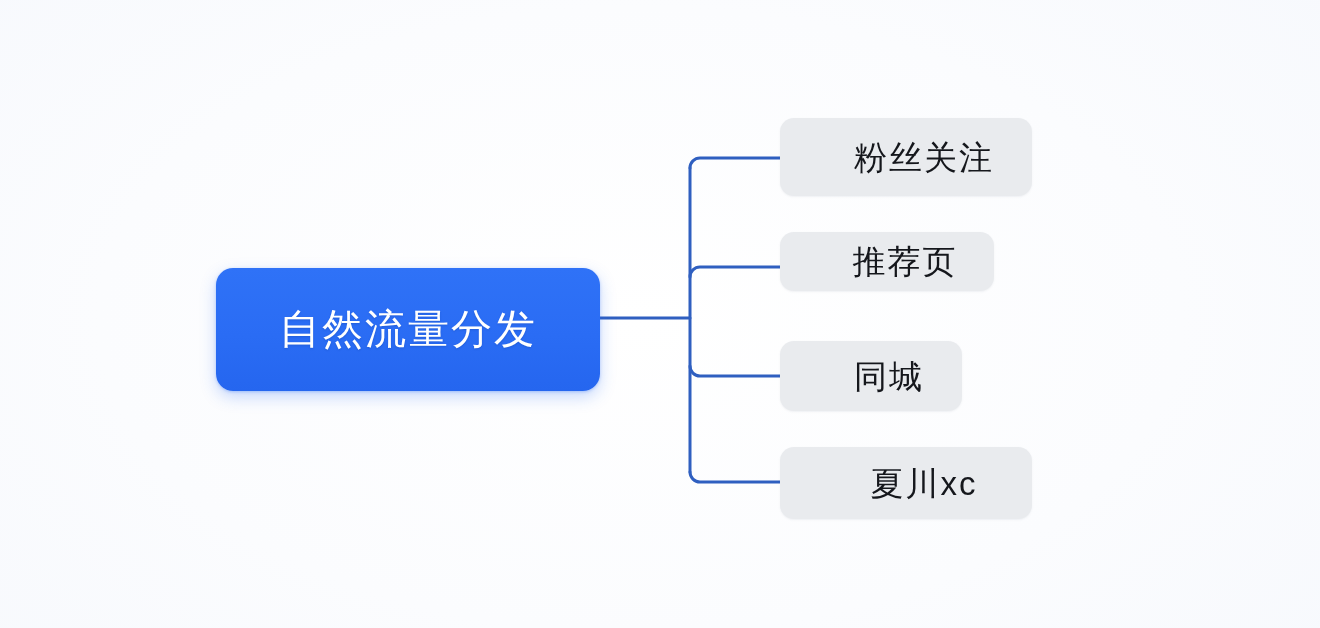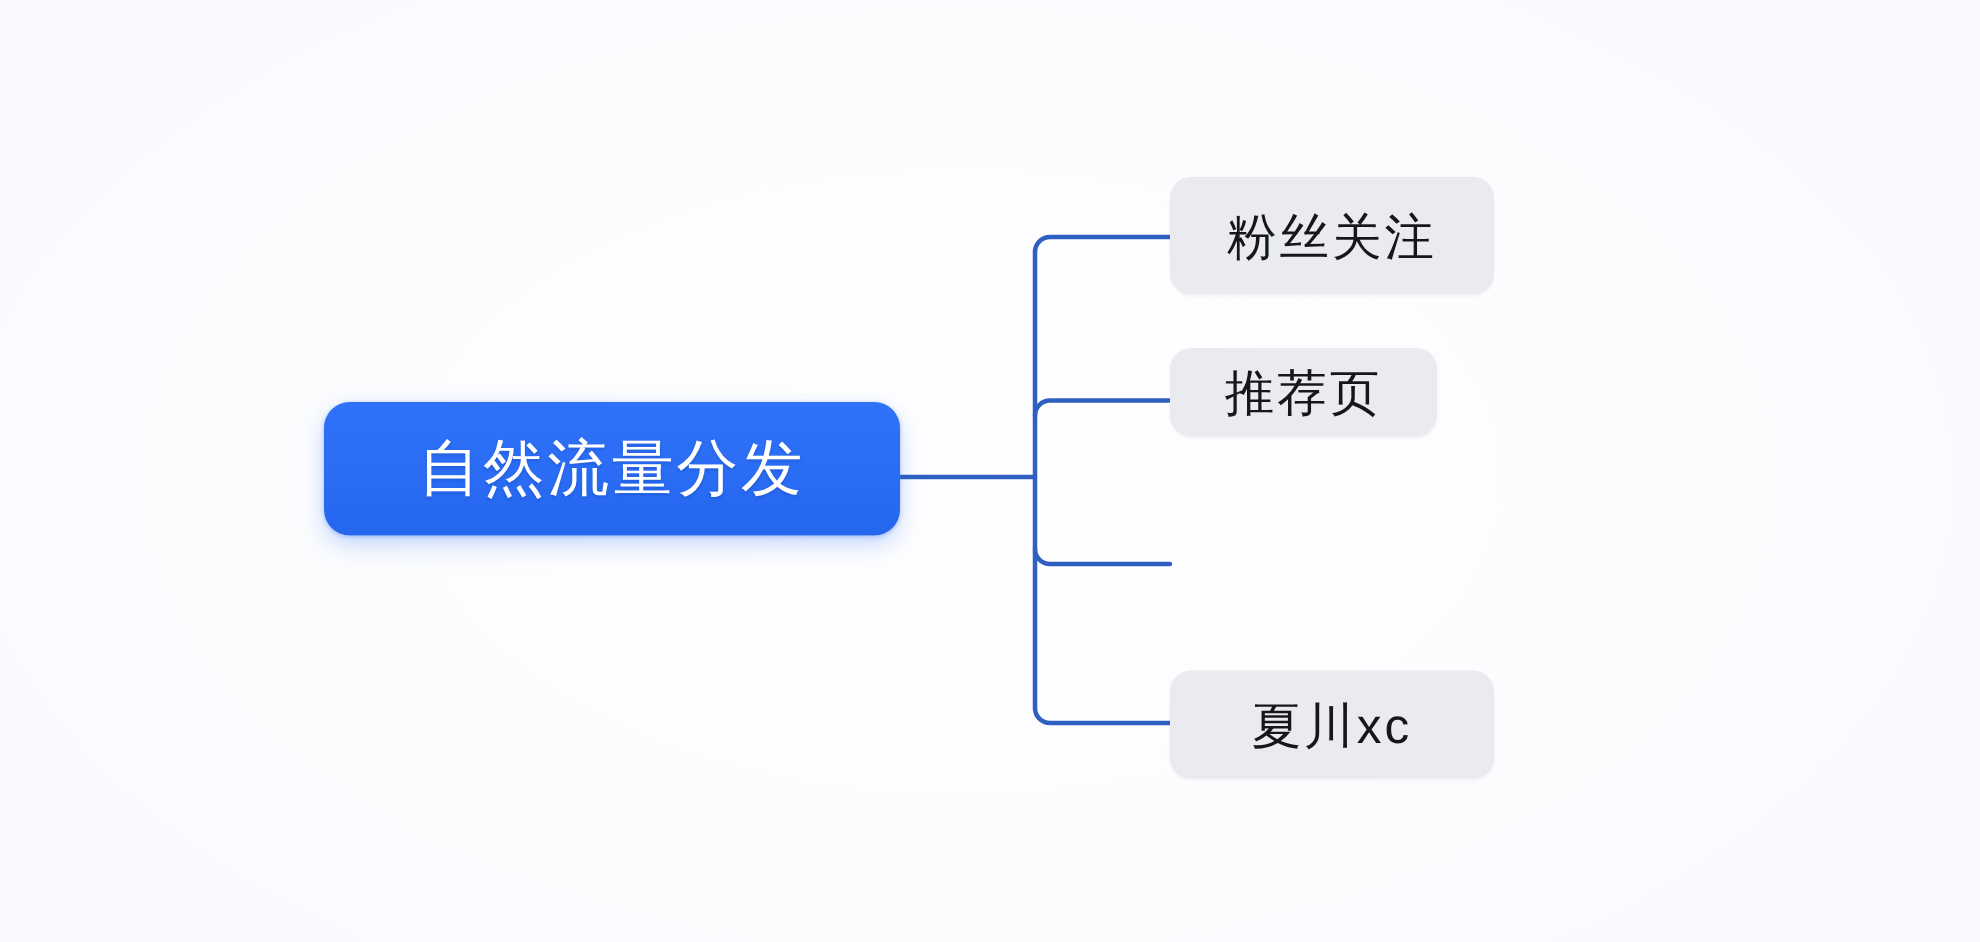--- a/index.html
+++ b/index.html
@@ -34,21 +34,21 @@
     height: 628px;
     pointer-events: none;
   }
 
   
   .root-node {
     position: absolute;
     left: 216px;
     top: 268px;
     width: 384px;
-    height: 89px;
+    height: 123px;
     border-radius: 17px;
     background: linear-gradient(180deg, #2f72f7 0%, #2a6cf4 55%, #2566ef 100%);
     box-shadow:
       0 6px 16px rgba(42, 108, 244, 0.26),
       0 1px 3px rgba(42, 108, 244, 0.30);
     display: flex;
     align-items: center;
     justify-content: center;
   }
 
@@ -64,20 +64,21 @@
 
   
   .child-node {
     position: absolute;
     background: #e9ebee;
     border-radius: 14px;
     display: flex;
     align-items: center;
     justify-content: center;
     box-shadow: 0 1px 2px rgba(120, 130, 150, 0.10);
+    padding-left: 36px;
   }
 
   .child-label {
     color: #15171c;
     font-size: 33px;
     letter-spacing: 2px;
     line-height: 1;
     white-space: nowrap;
   }
 
@@ -125,19 +126,22 @@
   </div>
 
   <div class="child-node child-1">
     <span class="child-label">粉丝关注</span>
   </div>
 
   <div class="child-node child-2">
     <span class="child-label">推荐页</span>
   </div>
 
+  <div class="child-node child-3">
+    <span class="child-label">同城</span>
+  </div>
 
   <div class="child-node child-4">
     <span class="child-label">夏川xc</span>
   </div>
 
 
 </div>
 
 </body></html>

